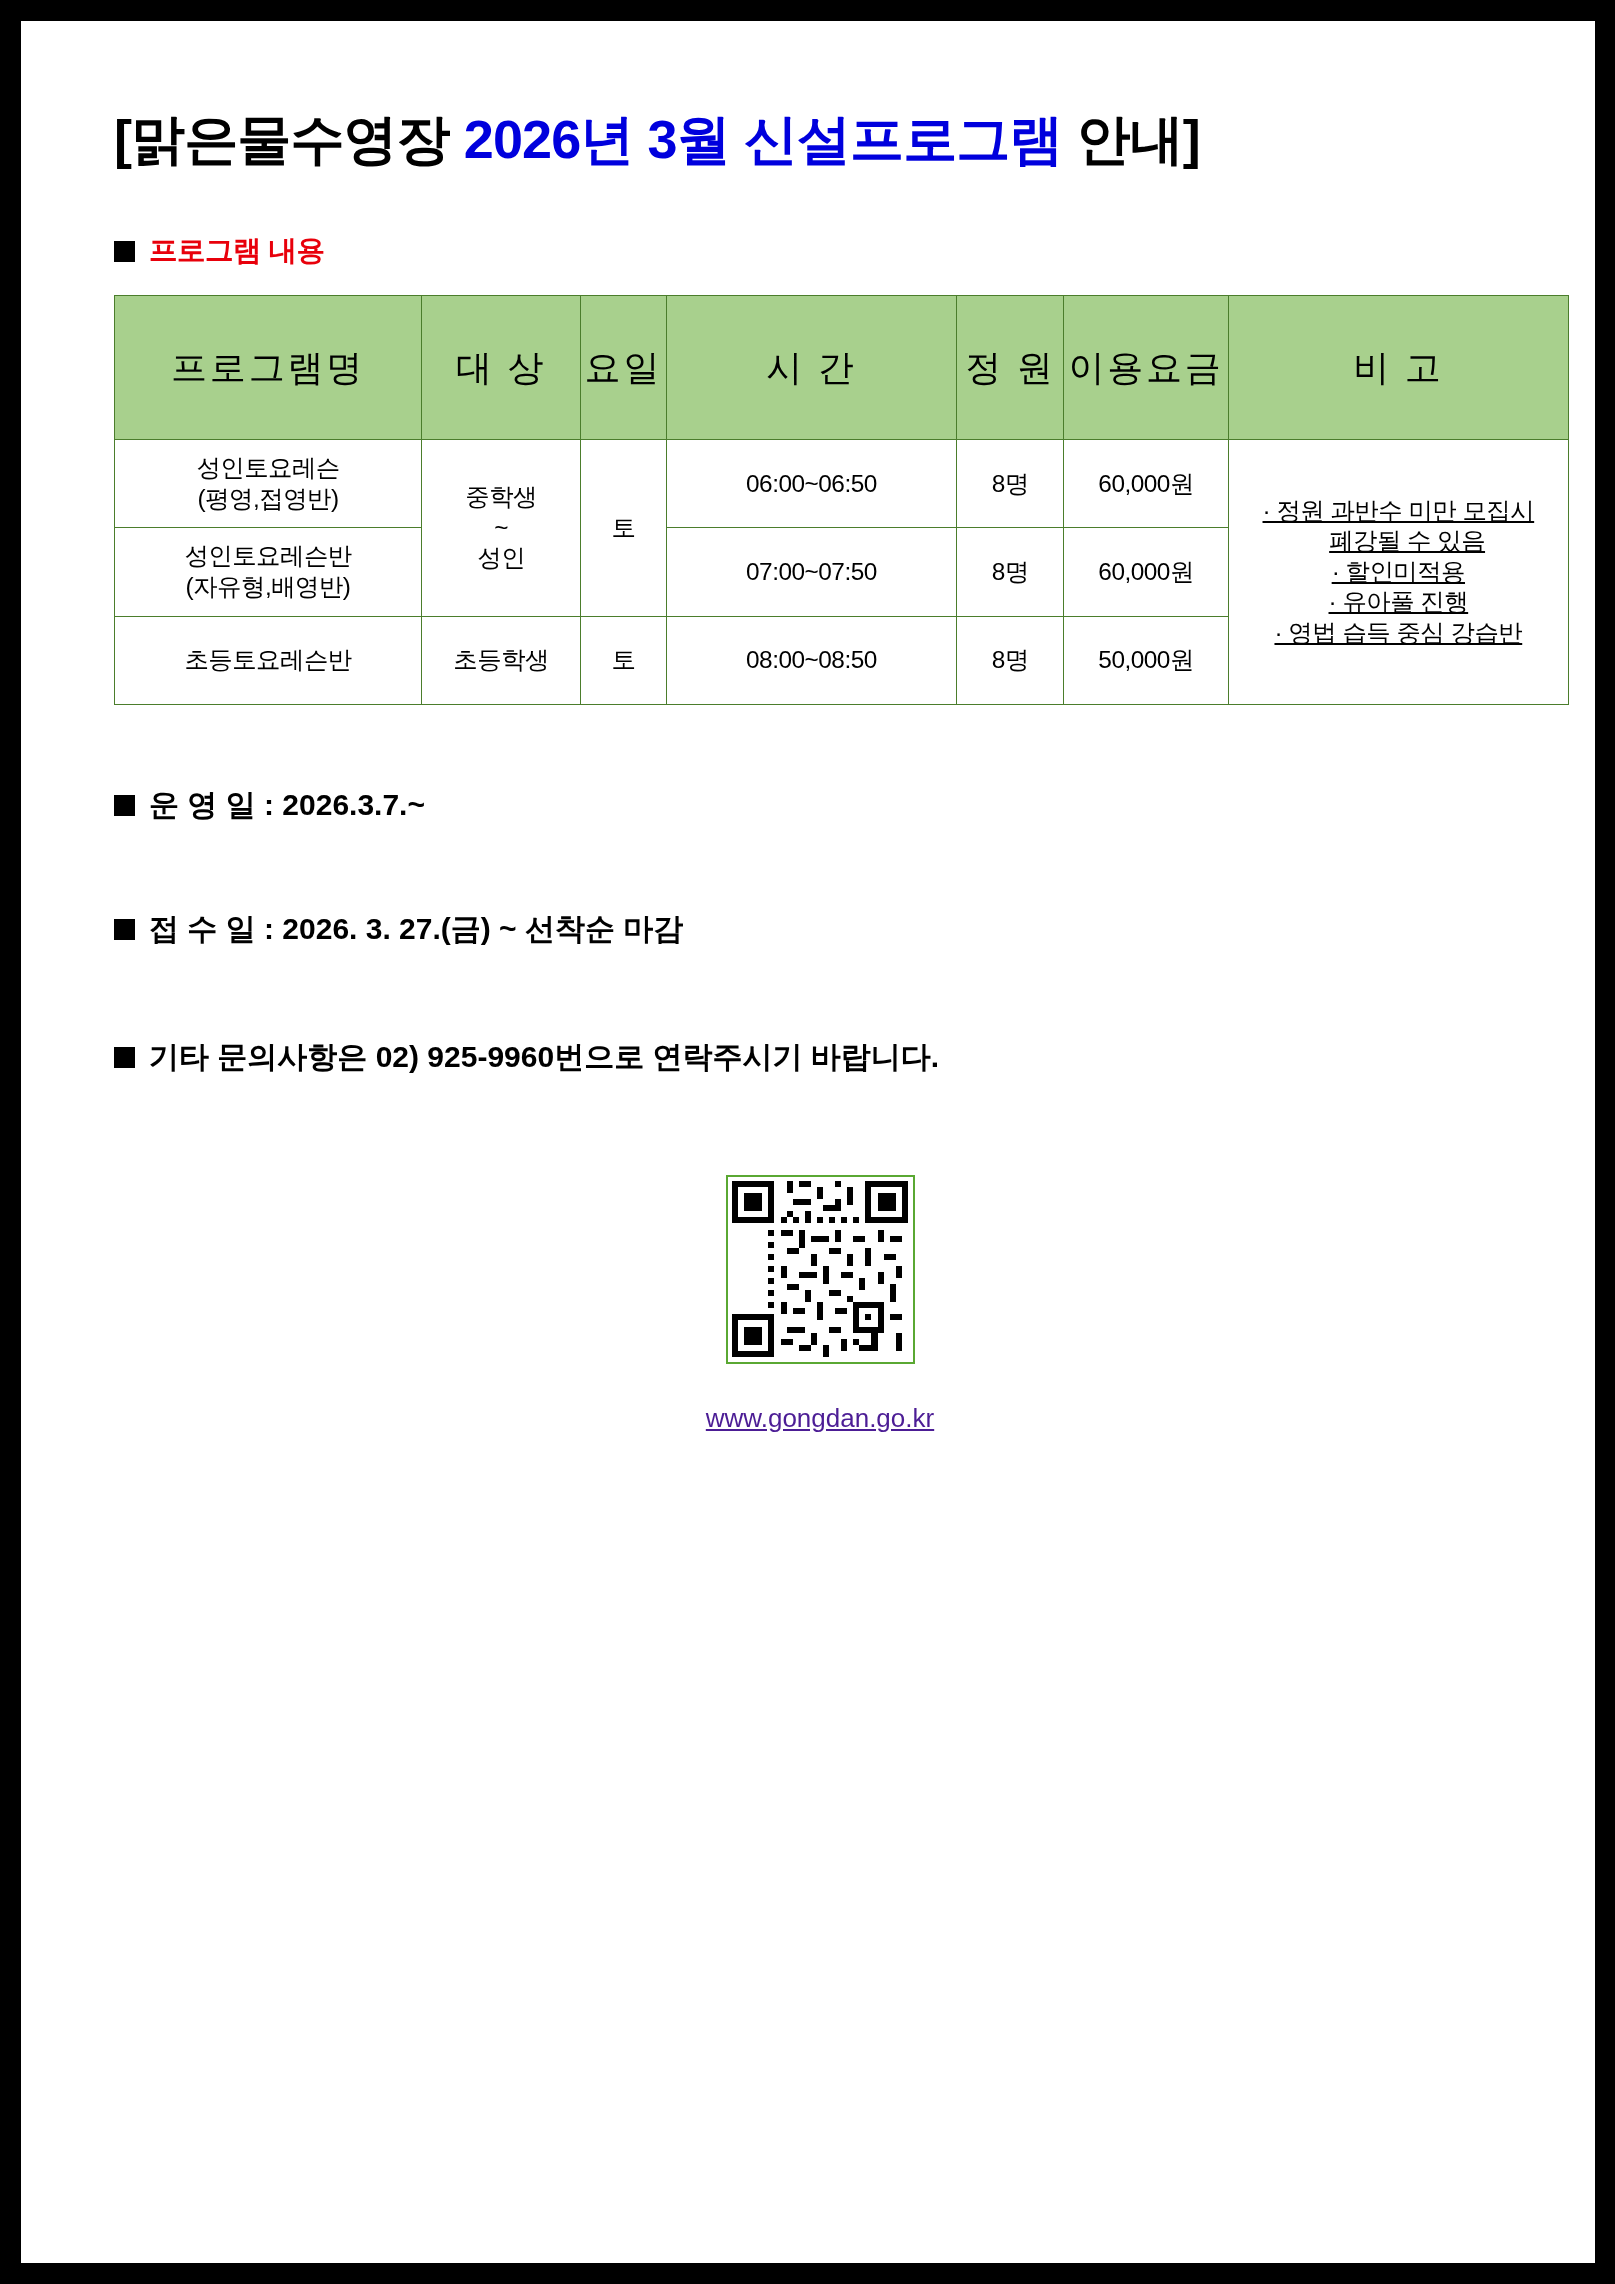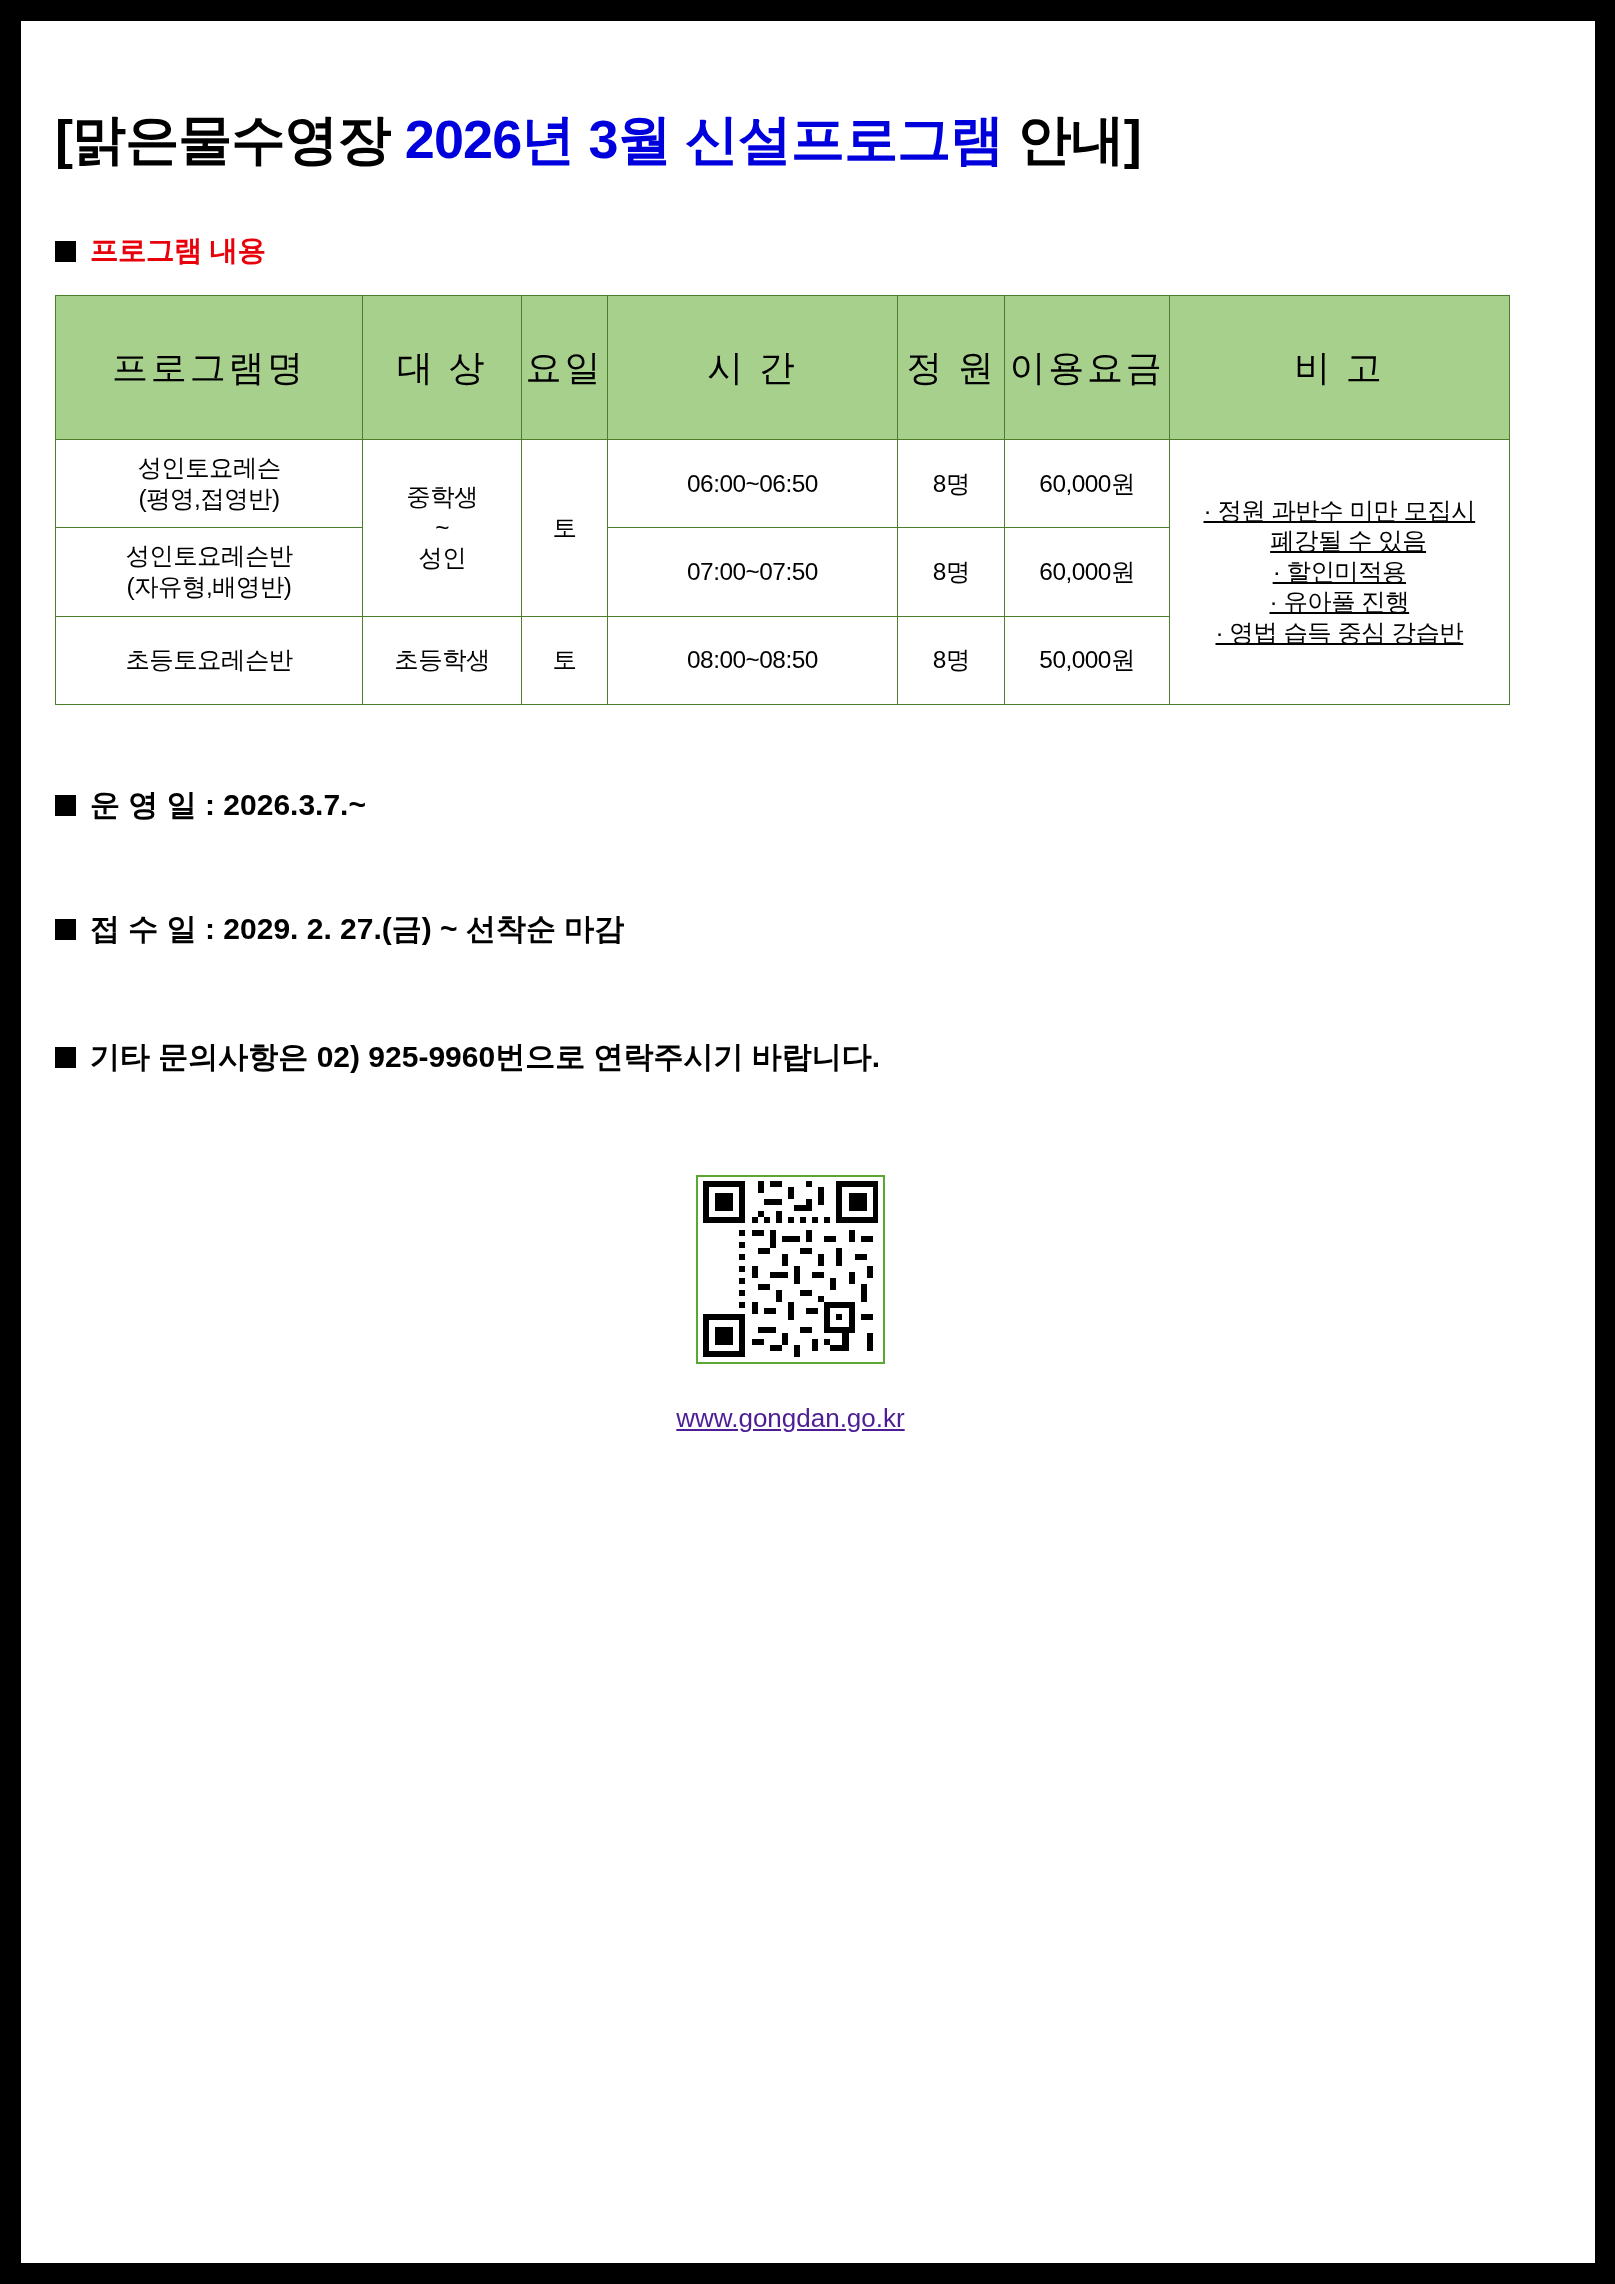--- a/index.html
+++ b/index.html
@@ -17,21 +17,21 @@
     background: #ffffff;
     border: 21px solid #000000;
     box-sizing: border-box;
     overflow: hidden;
   }
   .inner {
     position: absolute;
     left: 0; top: 0;
     width: 100%;
     height: 100%;
-    padding: 69px 69px 0 34px;
+    padding: 69px 69px 0 93px;
     box-sizing: border-box;
   }
 
   
   .title {
     font-size: 54px;
     font-weight: bold;
     letter-spacing: -0.9px;
     white-space: nowrap;
     margin: 14px 0 0 0;
@@ -223,21 +223,21 @@
       </tbody>
     </table>
 
     <div class="sec" style="margin-top:80px">
       <span class="bullet"></span>
       <span class="sec-label">운 영 일 : 2026.3.7.~</span>
     </div>
 
     <div class="sec" style="margin-top:83px">
       <span class="bullet"></span>
-      <span class="sec-label">접 수 일 : 2029. 2. 27.(금) ~ 선착순 마감</span>
+      <span class="sec-label">접 수 일 : 2026. 3. 27.(금) ~ 선착순 마감</span>
     </div>
 
     <div class="sec" style="margin-top:87px">
       <span class="bullet"></span>
       <span class="sec-label">기타 문의사항은 02) 925-9960번으로 연락주시기 바랍니다.</span>
     </div>
 
     <div class="footer-center">
       <div class="qr">
         <svg viewBox="0 0 29 29" shape-rendering="crispEdges">

